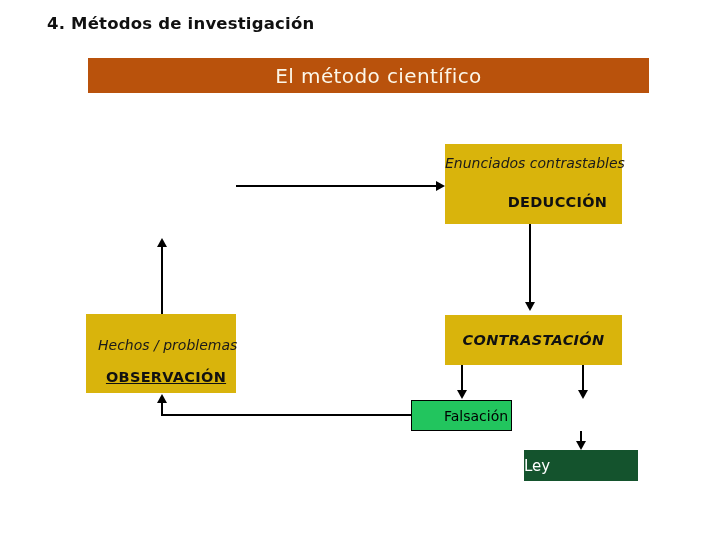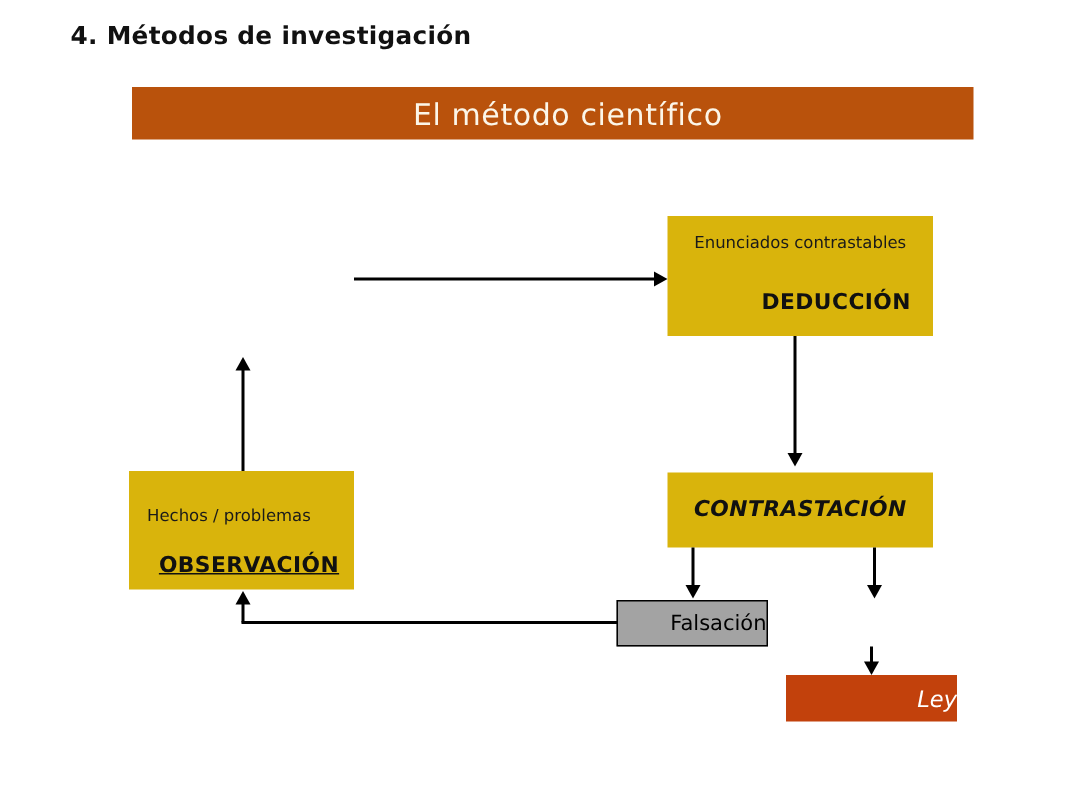--- a/index.html
+++ b/index.html
@@ -62,21 +62,22 @@
   .ybox {
     position: absolute;
     background: #D9B40C;
   }
   .ybox .caption {
     position: absolute;
     left: 0;
     right: 0;
     text-align: center;
     font-family: "DejaVu Sans", sans-serif;
-    font-size: 11px;
+    font-style: italic;
+    font-size: 14px;
     color: #1a1a1a;
     white-space: nowrap;
   }
   .ybox .boxlabel {
     position: absolute;
     left: 0;
     right: 0;
     text-align: center;
     font-family: "DejaVu Sans", sans-serif;
     font-size: 14.5px;
@@ -96,48 +97,48 @@
   #box-observacion { left: 86px; top: 314px; width: 150px; height: 79px; }
   #box-observacion .caption  { top: 23px; text-align: left; padding-left: 12px; }
   #box-observacion .boxlabel { top: 55px; text-align: center; padding-left: 10px; text-decoration: underline; }
 
   #box-contrastacion { left: 445px; top: 315px; width: 177px; height: 50px; font-style: italic; }
   #box-contrastacion .boxlabel { top: 17px; }
 
   
   .wbox {
     position: absolute;
-    background: #a3a3a3;
+    background: #22c55e;
     border: 1.5px solid #000000;
     box-sizing: border-box;
     display: flex;
     align-items: center;
-    justify-content: flex-end;
+    justify-content: flex-start;
+    padding-left: 32px;
   }
   .wbox .wlabel {
     font-family: "DejaVu Sans", sans-serif;
     font-size: 14px;
     color: #000000;
     white-space: nowrap;
   }
   #box-falsacion    { left: 411px; top: 400px; width: 101px; height: 31px; }
   #box-verificacion { left: 524px; top: 400px; width: 121px; height: 31px; }
 
   
   #box-ley {
     position: absolute;
     left: 524px;
     top: 450px;
     width: 114px;
     height: 31px;
-    background: #c2410c;
+    background: #14532d;
     display: flex;
     align-items: center;
-    justify-content: flex-end;
-    font-style: italic;
+    justify-content: flex-start;
   }
   #box-ley .glabel {
     font-family: "DejaVu Sans", sans-serif;
     font-size: 15px;
     color: #ffffff;
     white-space: nowrap;
   }
 
   
   .conn {

